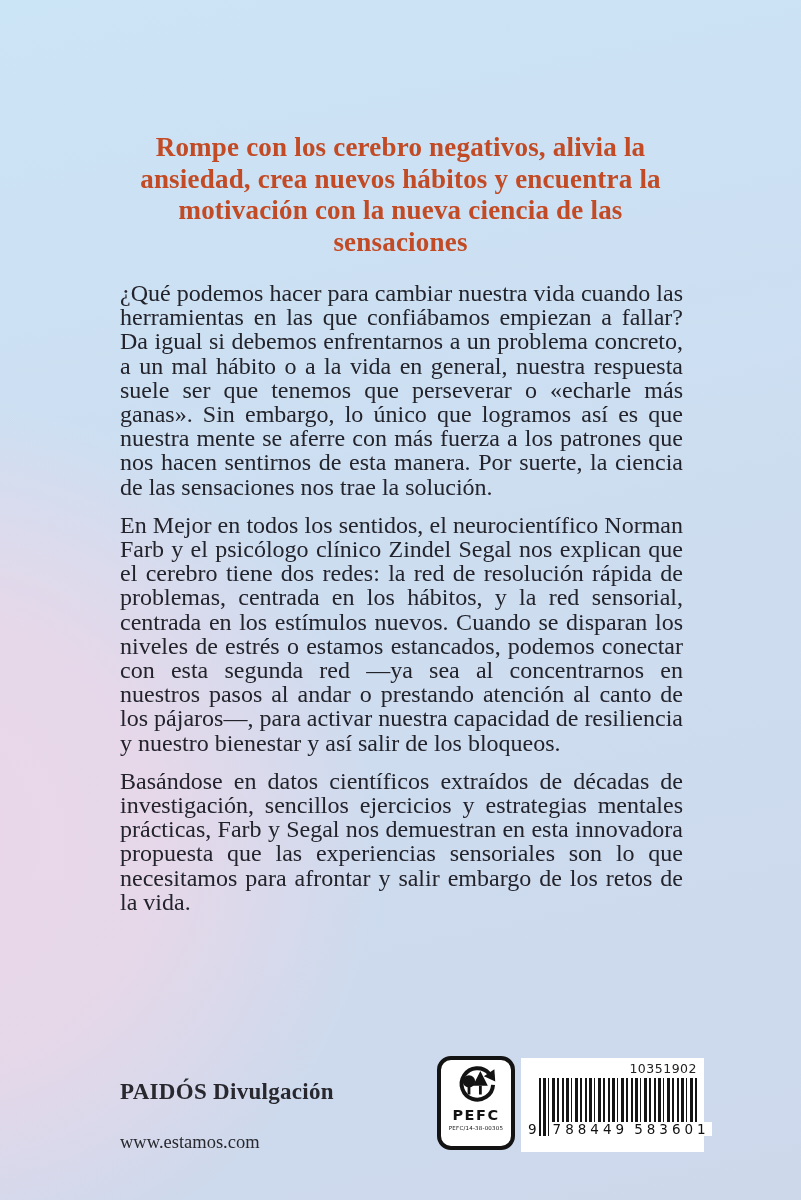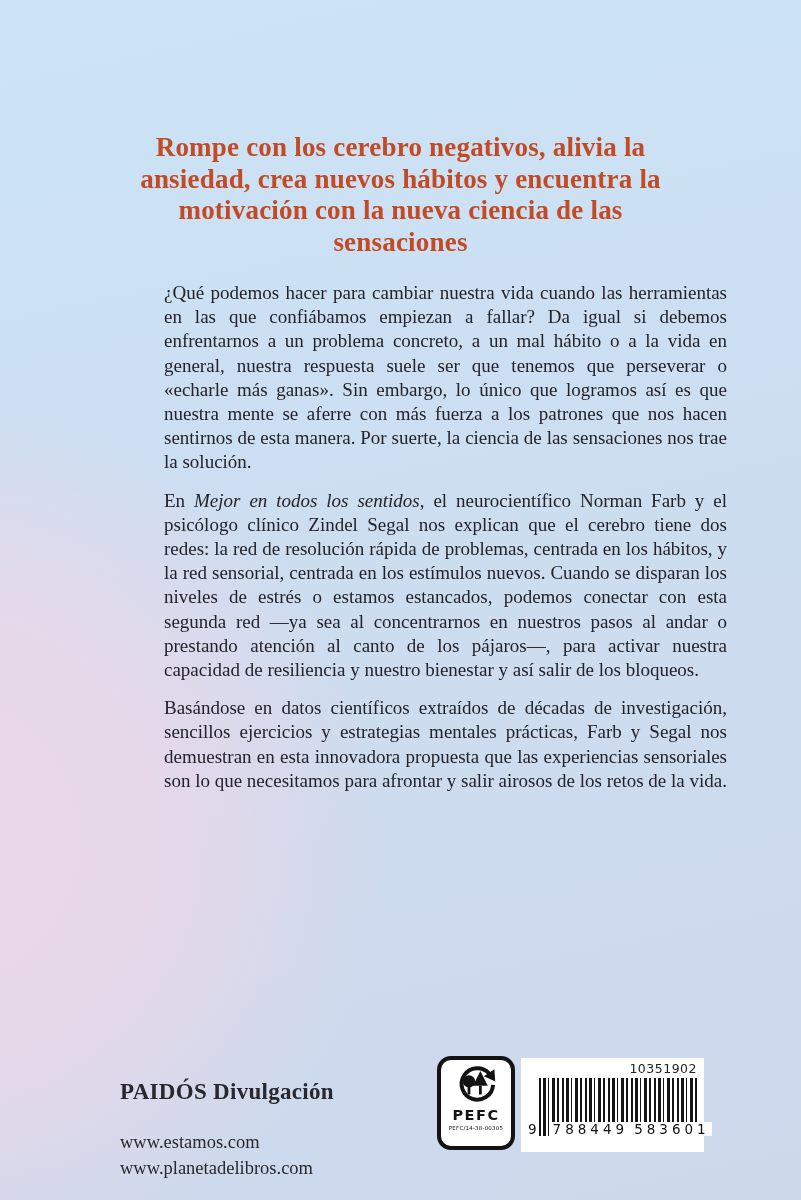--- a/index.html
+++ b/index.html
@@ -28,28 +28,27 @@
     font-weight: bold;
     color: #c24a24;
     letter-spacing: 0.2px;
   }
 
   .body-copy {
     position: absolute;
     left: 120px;
     width: 563px;
     top: 281px;
-    font-size: 19px;
+    font-size: 24px;
     line-height: 24.2px;
     color: #23232b;
     text-align: justify;
-    margin-left: 44px;
   }
   .body-copy p { margin-bottom: 14px; }
-  .body-copy .book-title { font-style: italic; }
+  .body-copy .book-title { }
 
   .footer-imprint {
     position: absolute;
     left: 120px;
     top: 1079px;
     color: #28282e;
   }
   .imprint-name {
     font-size: 23px;
     font-weight: bold;
@@ -165,27 +164,26 @@
 </head>
 <body>
 
 <div class="cover">
 
   <h1 class="headline">Rompe con los cerebro negativos, alivia la ansiedad, crea nuevos hábitos y encuentra la motivación con la nueva ciencia de las sensaciones</h1>
 
   <div class="body-copy">
     <p>¿Qué podemos hacer para cambiar nuestra vida cuando las herramientas en las que confiábamos empiezan a fallar? Da igual si debemos enfrentarnos a un problema concreto, a un mal hábito o a la vida en general, nuestra respuesta suele ser que tenemos que perseverar o «echarle más ganas». Sin embargo, lo único que logramos así es que nuestra mente se aferre con más fuerza a los patrones que nos hacen sentirnos de esta manera. Por suerte, la ciencia de las sensaciones nos trae la solución.</p>
     <p><span>En </span><span class="book-title">Mejor en todos los sentidos,</span><span> el neurocientífico Norman Farb y el psicólogo clínico Zindel Segal nos explican que el cerebro tiene dos redes: la red de resolución rápida de problemas, centrada en los hábitos, y la red sensorial, centrada en los estímulos nuevos. Cuando se disparan los niveles de estrés o estamos estancados, podemos conectar con esta segunda red —ya sea al concentrarnos en nuestros pasos al andar o prestando atención al canto de los pájaros—, para activar nuestra capacidad de resiliencia y nuestro bienestar y así salir de los bloqueos.</span></p>
-    <p>Basándose en datos científicos extraídos de décadas de investigación, sencillos ejercicios y estrategias mentales prácticas, Farb y Segal nos demuestran en esta innovadora propuesta que las experiencias sensoriales son lo que necesitamos para afrontar y salir airosos de los retos de la vida.</p>
+    <p>Basándose en datos científicos extraídos de décadas de investigación, sencillos ejercicios y estrategias mentales prácticas, Farb y Segal nos demuestran en esta innovadora propuesta que las experiencias sensoriales son lo que necesitamos para afrontar y salir embargo de los retos de la vida.</p>
   </div>
 
   <div class="footer-imprint">
     <div class="imprint-name">PAIDÓS Divulgación</div>
     <div class="imprint-url">www.estamos.com</div>
-    <div class="imprint-url">www.planetadelibros.com</div>
   </div>
 
   <div class="pefc-badge">
     <span>
       <svg viewBox="0 0 48 48" width="44" height="42" aria-hidden="true">
         <path d="M 39 12 A 18 18 0 1 0 43.5 25" fill="none" stroke="#131313" stroke-width="4.5" stroke-linecap="butt"></path>
         <path d="M 45 7 L 46 21 L 33 15 Z" fill="#131313"></path>
         <circle cx="16" cy="21" r="7" fill="#131313"></circle>
         <rect x="14.4" y="26" width="3.2" height="10" fill="#131313"></rect>
         <path d="M 29 9 L 37.5 26 L 20.5 26 Z" fill="#131313"></path>

